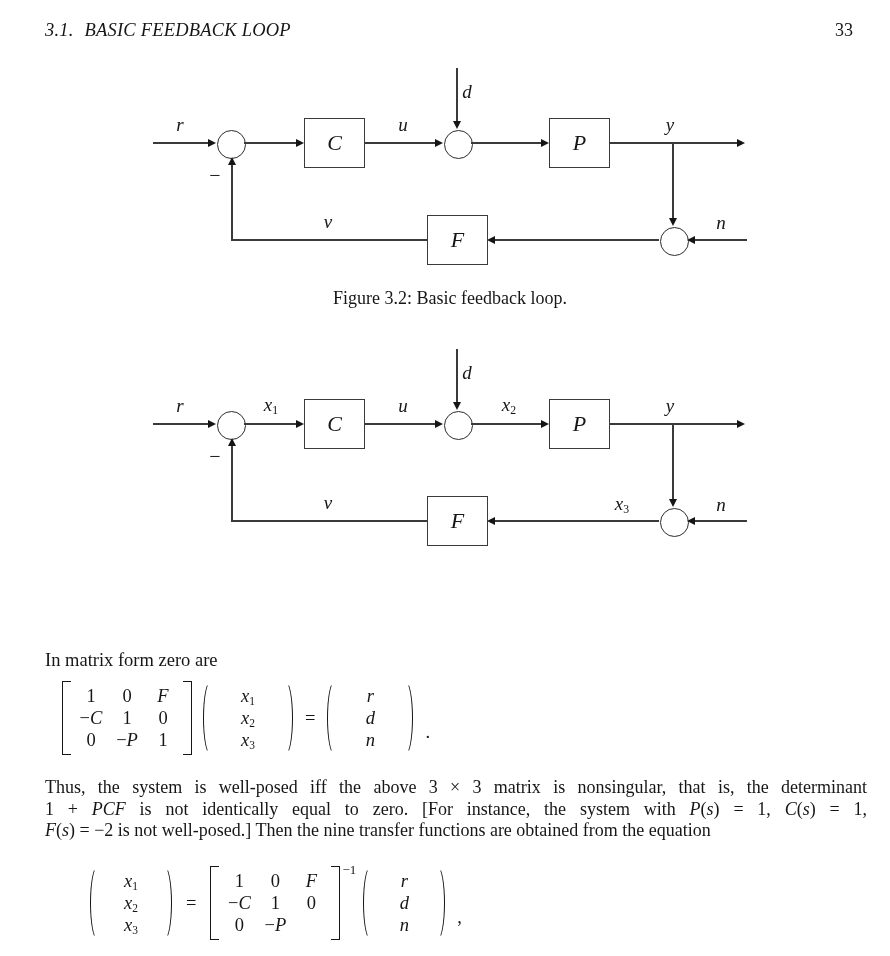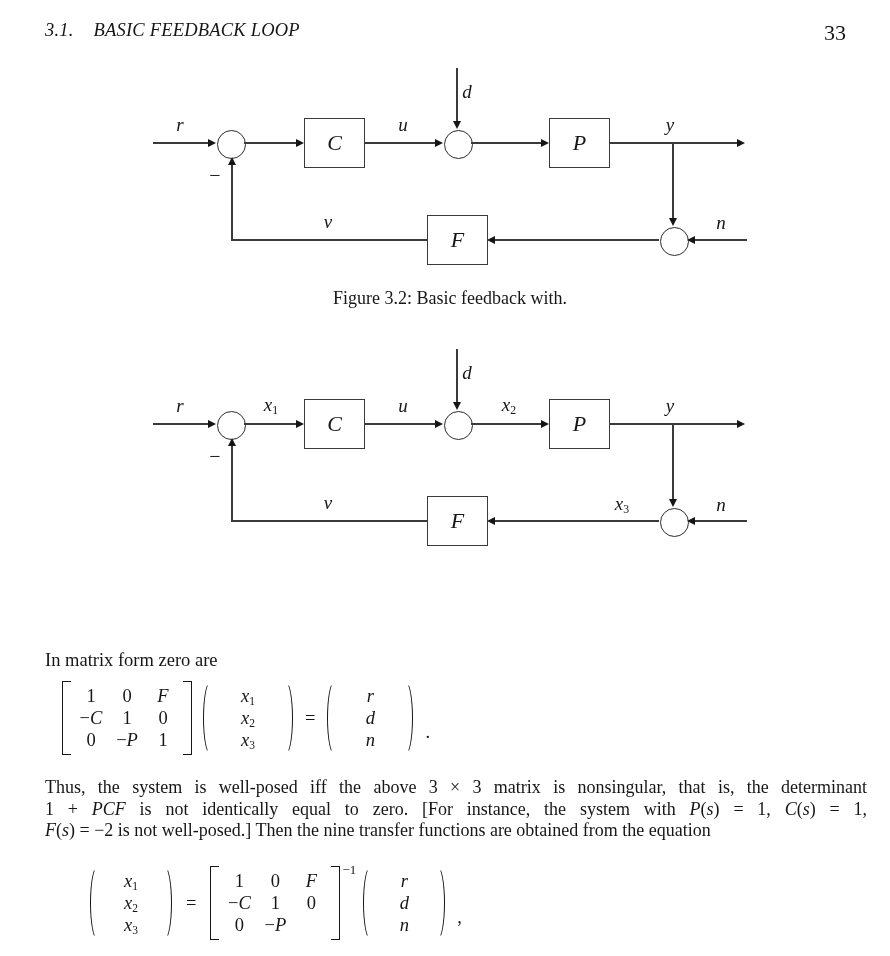--- a/index.html
+++ b/index.html
@@ -1,21 +1,21 @@
 <!DOCTYPE html>
 <html><head>
 <meta charset="utf-8">
 <style>
   html,body{margin:0;padding:0;background:#ffffff;}
   .page{position:relative;width:890px;height:956px;background:#fff;color:#161616;
         font-family:"Liberation Serif",serif;overflow:hidden;}
   
   .hdr-left{position:absolute;left:45px;top:20px;font-size:18.5px;font-style:italic;letter-spacing:.2px;}
-  .hdr-left .sec{margin-right:20px;}
-  .hdr-right{position:absolute;right:44px;top:20px;font-size:22px;}
+  .hdr-left .sec{margin-right:11px;}
+  .hdr-right{position:absolute;right:37px;top:20px;font-size:18px;}
   
   .diagram{position:absolute;left:0;width:890px;height:270px;}
   .hl{position:absolute;height:1.5px;background:#3a3a3a;}
   .vl{position:absolute;width:1.5px;background:#3a3a3a;}
   .blk{position:absolute;width:59px;height:48px;border:1.6px solid #3a3a3a;background:#fff;
        display:flex;align-items:center;justify-content:center;font-style:italic;font-size:22px;}
   .circ{position:absolute;width:27px;height:27px;border:1.4px solid #2c2c2c;border-radius:50%;background:#fff;}
   .dlbl{position:absolute;transform:translate(-50%,-50%);font-style:italic;font-size:19px;white-space:nowrap;}
   .dlbl.up{font-style:normal;font-size:20px;}
   .ar{position:absolute;width:0;height:0;}
@@ -92,21 +92,21 @@
     <div class="vl" style="left:231.3px;top:164px;height:76px;"></div>
     <div class="ar ar-u" style="left:227.6px;top:157px;"></div>
     <div class="dlbl" style="left:180px;top:125px;">r</div>
     <div class="dlbl" style="left:403px;top:125px;">u</div>
     <div class="dlbl" style="left:467px;top:92px;">d</div>
     <div class="dlbl" style="left:670px;top:125px;">y</div>
     <div class="dlbl" style="left:721px;top:223px;">n</div>
     <div class="dlbl" style="left:328px;top:222px;">v</div>
     <div class="dlbl up" style="left:215px;top:175px;">−</div>
   </div>
-  <div class="caption" style="top:288px;">Figure 3.2: Basic feedback with.</div>
+  <div class="caption" style="top:288px;">Figure 3.2: Basic feedback loop.</div>
 
   <div class="diagram" style="top:281px;">
     <div class="hl" style="left:153px;top:142.3px;width:57px;"></div>
     <div class="ar ar-r" style="left:208px;top:138.6px;"></div>
     <div class="circ" style="left:216.5px;top:129.5px;"></div>
     <div class="hl" style="left:244px;top:142.3px;width:53px;"></div>
     <div class="ar ar-r" style="left:296px;top:138.6px;"></div>
     <div class="blk" style="left:304px;top:118px;">
         <span>C</span>
       </div>

